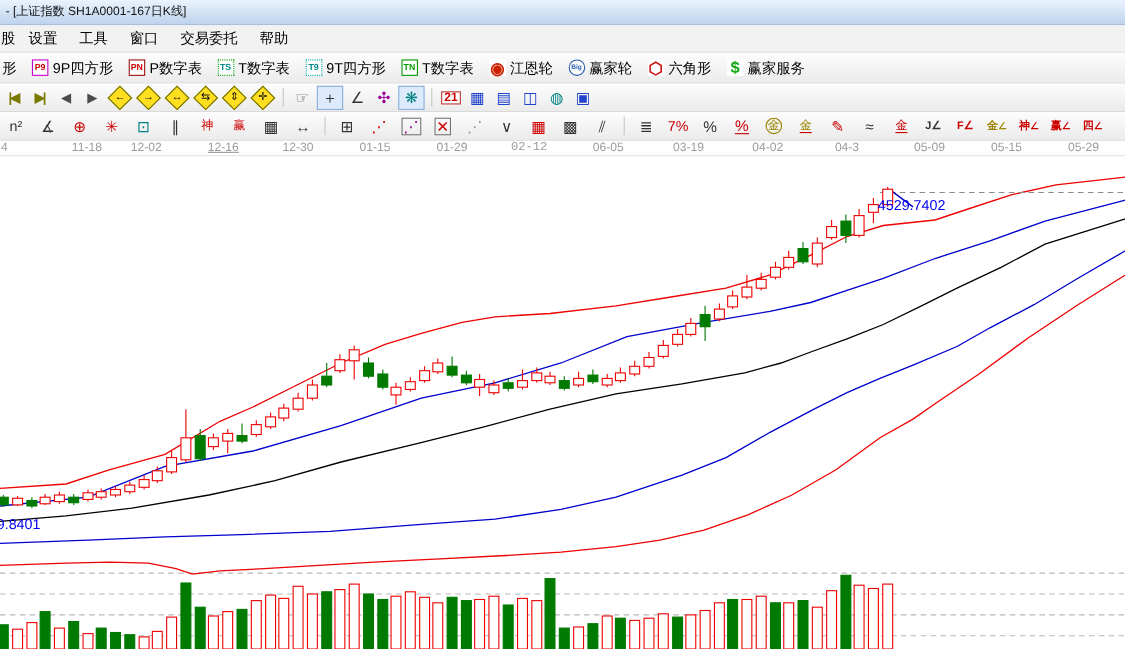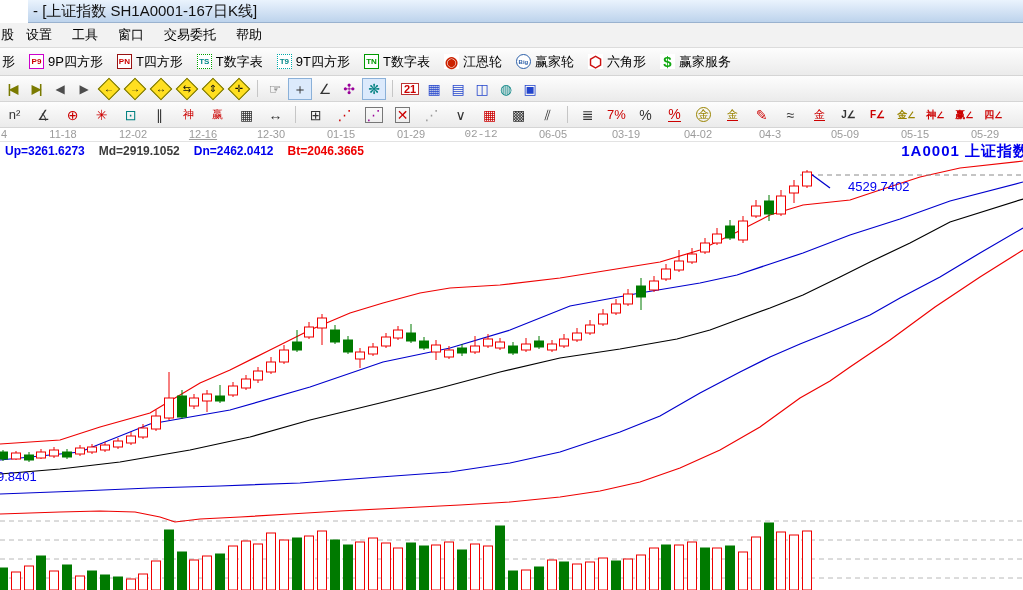--- a/index.html
+++ b/index.html
@@ -1,20 +1,20 @@
 <!DOCTYPE html>
 <html><head>
 <meta charset="utf-8">
 <style>
   html,body{margin:0;padding:0;background:#888;}
   .screen{position:relative;width:1023px;height:590px;background:#fff;overflow:hidden;
     font-family:"Liberation Sans",sans-serif;-webkit-font-smoothing:antialiased;}
   
-  .titlebar{height:22px;line-height:22px;padding-left:5px;font-size:15px;color:#111;
-    background:linear-gradient(#eaf3fd,#bdd3ec);border-bottom:1px solid #9ab2cf;white-space:nowrap;margin-left:28px;}
+  .titlebar{height:22px;line-height:22px;padding-left:5px;font-size:11px;color:#111;
+    background:linear-gradient(#eaf3fd,#bdd3ec);border-bottom:1px solid #9ab2cf;white-space:nowrap;}
   
   .menubar{height:24px;display:flex;align-items:center;background:#f2f2f2;border-bottom:1px solid #dcdcdc;font-size:13px;color:#000;}
   .mitem{padding:0 10px;cursor:default;white-space:nowrap;}
   .mitem.mclip{width:14px;padding:0 2px 0 0;overflow:hidden;direction:rtl;}
   
   .tb{display:flex;align-items:center;background:linear-gradient(#fdfdfd,#ebebeb);border-bottom:1px solid #d5d5d5;overflow:hidden;}
   .tb1{height:27px;}
   .tb2{height:25px;}
   .tb3{height:25px;}
   .tsep{width:1px;height:17px;background:#c6c6c6;margin:0 5px;flex:0 0 auto;}
@@ -61,21 +61,21 @@
   .dtick.first{transform:none;}
   
   .statsrow{position:relative;height:17px;background:#fff;font-size:12px;font-weight:bold;display:flex;align-items:center;gap:14px;padding-left:5px;}
   .st-up,.st-dn{color:#0000ee;}
   .st-md{color:#3c3c3c;}
   .st-bt{color:#ee0000;}
   .symbol{position:absolute;right:-6px;top:0;font-size:15px;color:#0000ee;white-space:nowrap;letter-spacing:1px;}
   
   .chart{position:absolute;left:0;top:158px;width:1023px;height:432px;background:#fff;}
   .chart svg{position:absolute;left:0;top:0;}
-  .price-callout{position:absolute;left:848px;top:21px;color:#0000ee;font-size:13px;}
+  .price-callout{position:absolute;left:798px;top:21px;color:#0000ee;font-size:13px;}
   .left-price{position:absolute;left:-3px;top:311px;color:#0000ee;font-size:13px;}
 </style>
 </head>
 <body>
 
 <div class="screen">
   <div class="titlebar">
     <span>- [上证指数  SH1A0001-167日K线]</span>
   </div>
 
@@ -94,21 +94,21 @@
   <span class="tb1btn clipfirst">
 
         <span class="tlabel">形</span>
       </span>
       <span class="tb1btn box-p9">
         <span class="tico">P9</span>
         <span class="tlabel">9P四方形</span>
       </span>
       <span class="tb1btn box-pn">
         <span class="tico">PN</span>
-        <span class="tlabel">T四方形</span>
+        <span class="tlabel">P数字表</span>
       </span>
       <span class="tb1btn box-ts">
         <span class="tico">TS</span>
         <span class="tlabel">T数字表</span>
       </span>
       <span class="tb1btn box-t9">
         <span class="tico">T9</span>
         <span class="tlabel">9T四方形</span>
       </span>
       <span class="tb1btn box-tn">
@@ -306,43 +306,36 @@
         <span class="g">赢∠</span>
       </span>
       <span class="t3btn red angle">
         <span class="g">四∠</span>
       </span>
     </div>
 
   <div class="dateaxis">
 
   <span class="dtick first" style="left: 1px;">4</span>
-      <span class="dtick" style="left: 63px;">11-18</span>
+      <span class="dtick" style="left: 79px;">11-18</span>
       <span class="dtick" style="left: 133px;">12-02</span>
       <span class="dtick" style="left: 203px; text-decoration: underline;">12-16</span>
       <span class="dtick" style="left: 271px;">12-30</span>
       <span class="dtick" style="left: 341px;">01-15</span>
       <span class="dtick" style="left: 411px;">01-29</span>
       <span class="dtick" style="left: 481px; font-family: Liberation Mono, monospace;">02-12</span>
       <span class="dtick" style="left: 553px;">06-05</span>
       <span class="dtick" style="left: 626px;">03-19</span>
       <span class="dtick" style="left: 698px;">04-02</span>
       <span class="dtick" style="left: 770px;">04-3</span>
       <span class="dtick" style="left: 845px;">05-09</span>
       <span class="dtick" style="left: 915px;">05-15</span>
       <span class="dtick" style="left: 985px;">05-29</span>
     </div>
 
-  <div class="statsrow">
-    <span class="st-up">Up=3261.6273</span>
-    <span class="st-md">Md=2919.1052</span>
-    <span class="st-dn">Dn=2462.0412</span>
-    <span class="st-bt">Bt=2046.3665</span>
-    <span class="symbol">1A0001 上证指数</span>
-  </div>
 
   <div class="chart">
     <svg id="ksvg" width="1023" height="432" viewBox="0 0 1023 432">
         <line x1="0" x2="1023" y1="363" y2="363" stroke="#b8b8b8" stroke-dasharray="5 4" stroke-width="1"></line>
         <line x1="0" x2="1023" y1="382" y2="382" stroke="#b8b8b8" stroke-dasharray="5 4" stroke-width="1"></line>
         <line x1="0" x2="1023" y1="401" y2="401" stroke="#b8b8b8" stroke-dasharray="5 4" stroke-width="1"></line>
         <line x1="0" x2="1023" y1="420" y2="420" stroke="#b8b8b8" stroke-dasharray="5 4" stroke-width="1"></line>
         <polyline points="0,286 60,282 100,269 150,255 200,225 230,212 270,192 310,172 350,155 383,145 420,135 450,130 500,127 560,120 610,112 660,104 700,92 737,74 770,57 803,47 850,42 880,32 920,19 960,10 1023,3" fill="none" stroke="#ee0202" stroke-width="1.2"></polyline>
         <polyline points="0,302 80,294 150,266 230,252 310,229 383,204 450,190 510,172 570,148 640,135 700,125 737,117 770,106 803,95 850,77 900,61 950,43 1023,24" fill="none" stroke="#0000cd" stroke-width="1.2"></polyline>
         <polyline points="0,316 60,311 120,304 190,292 250,279 310,262 380,245 440,230 500,214 560,200 620,191 677,181 710,172 737,162 770,150 803,137 840,119 870,104 910,85 950,64 1023,41" fill="none" stroke="#000000" stroke-width="1.2"></polyline>

